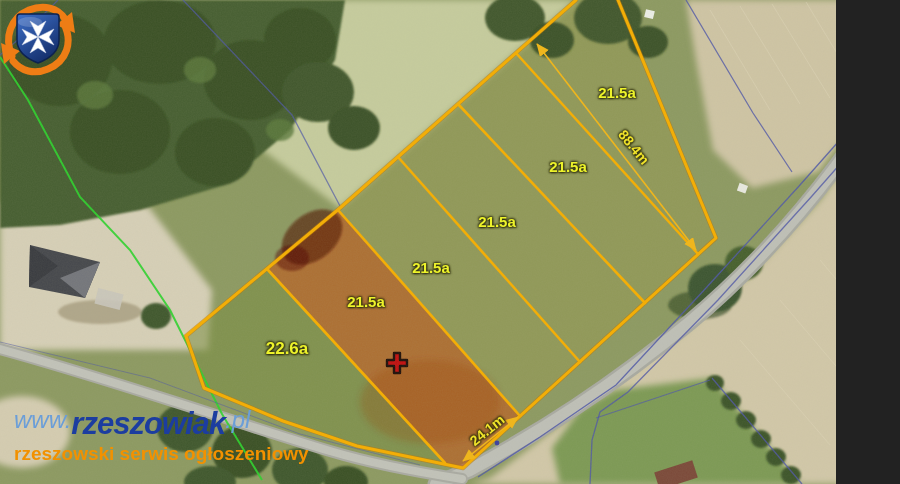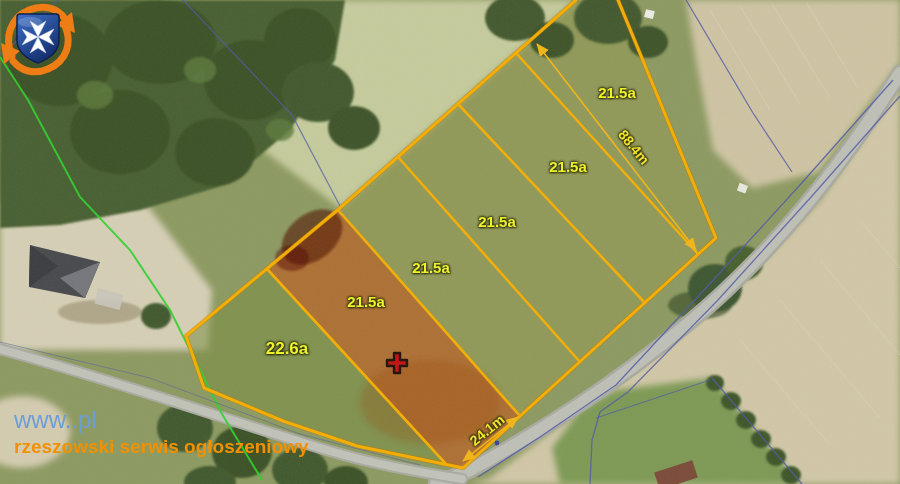--- a/index.html
+++ b/index.html
@@ -1,26 +1,26 @@
 <!DOCTYPE html>
 <html><head>
 <meta charset="utf-8">
 <style>
   html,body{margin:0;padding:0;background:#222;}
-  .stage{position:relative;width:900px;height:484px;overflow:hidden;
+  .stage{position:relative;width:836px;height:484px;overflow:hidden;
          font-family:"Liberation Sans",sans-serif;background:#8d9a62;}
   .stage svg{position:absolute;left:0;top:0;}
   .lbl{position:absolute;transform:translate(-50%,-50%);
        font-weight:bold;font-size:15px;color:#edf32b;white-space:nowrap;
        text-shadow:1px 1px 2px rgba(45,45,12,.95),-1px -1px 2px rgba(45,45,12,.7),
                    1px -1px 2px rgba(45,45,12,.7),-1px 1px 2px rgba(45,45,12,.7);}
   .lbl.big{font-size:17px;}
   .lbl.dim{font-size:14px;color:#f0e32a;}
   .wm{position:absolute;left:14px;top:408px;line-height:1;white-space:nowrap;}
-  .wm .p1{display:flex;align-items:flex-start;}
+  .wm .p1{display:flex;align-items:flex-start;font-style:italic;}
   .wm .www,.wm .tld{font-size:24px;font-weight:400;color:#6b9ed8;}
   .wm .dom{font-size:31px;font-weight:bold;color:#1c3da0;letter-spacing:-1px;}
   .wm .p2{margin-top:5px;font-size:19px;color:#f29100;font-weight:bold;}
   .logo{position:absolute;left:814px;top:2px;width:76px;height:76px;}
 </style>
 </head>
 <body>
 
 <div class="stage">
 
@@ -190,20 +190,21 @@
 <div class="lbl" style="left:431px;top:267px;">21.5a</div>
 <div class="lbl" style="left:366px;top:301px;">21.5a</div>
 <div class="lbl big" style="left:287px;top:349px;text-align:right;">22.6a</div>
 
 <div class="lbl dim" style="left:634px;top:147px;transform:translate(-50%,-50%) rotate(51deg);">88.4m</div>
 <div class="lbl dim" style="left:487px;top:430px;transform:translate(-50%,-50%) rotate(-39deg);">24.1m</div>
 
 <div class="wm">
   <div class="p1">
     <span class="www">www.</span>
+        <span class="dom">rzeszowiak</span>
         <span class="tld">.pl</span>
   </div>
   <div class="p2">rzeszowski serwis ogłoszeniowy</div>
 </div>
 
 <svg class="logo" viewBox="0 0 76 76">
   <g fill="none" stroke="#ee7d15" stroke-width="7" stroke-linecap="round">
     <path d="M12,56 C4,38 10,18 29,10 C44,4 58,8 65,19"></path>
     <path d="M64,24 C73,42 67,61 48,69 C34,75 21,71 13,61"></path>
   </g>

